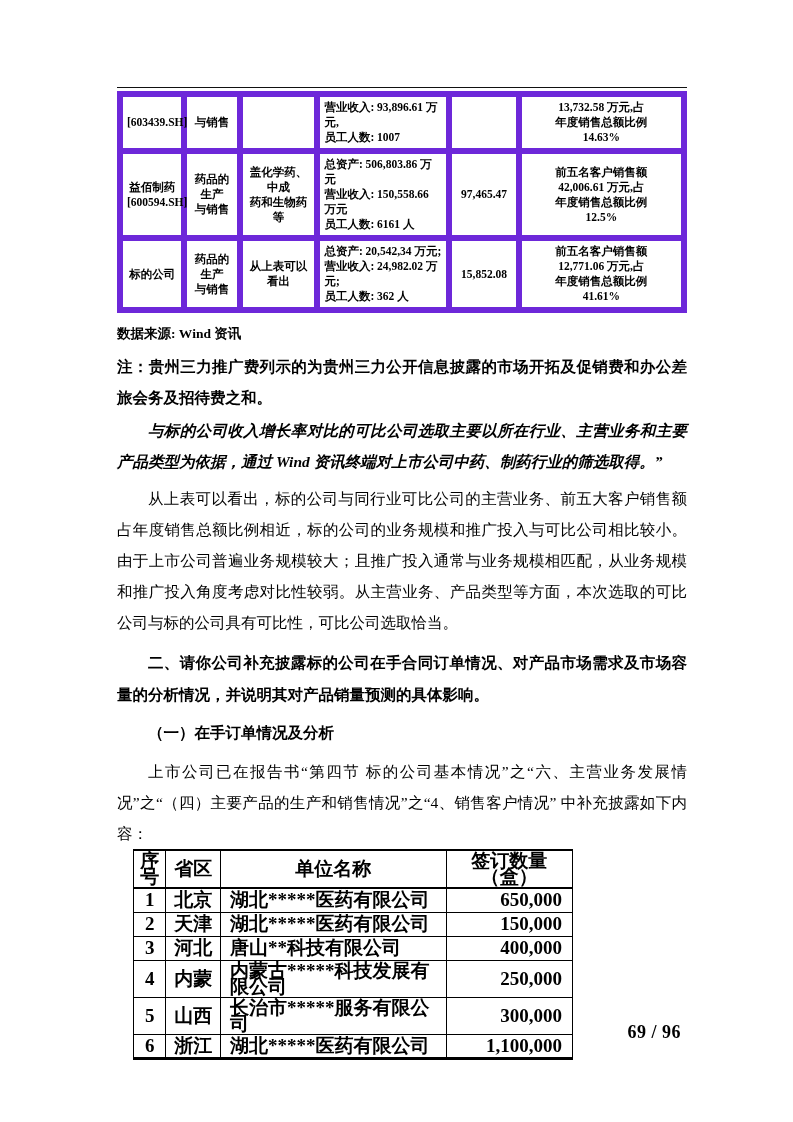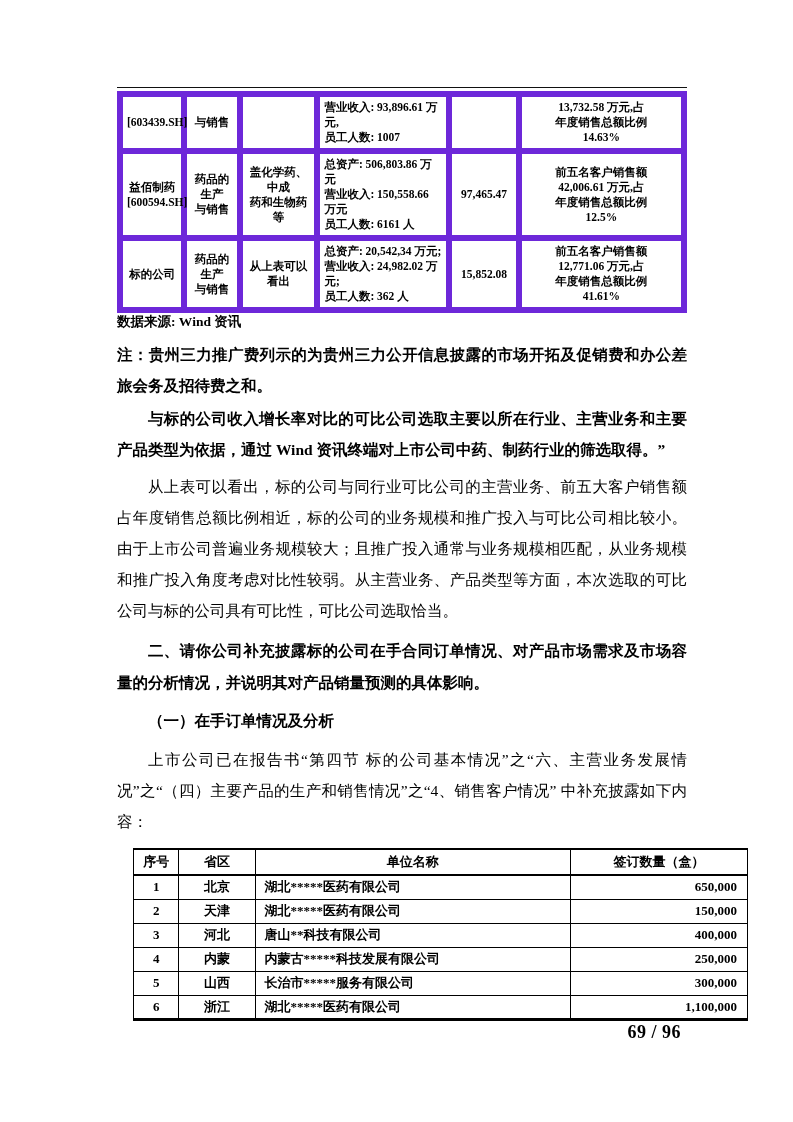--- a/index.html
+++ b/index.html
@@ -27,47 +27,47 @@
     border:6px solid #6d28d9; padding:3px 4px;
     text-align:center; vertical-align:middle;
     white-space:pre-line;
   }
   table.comparison td.left { text-align:left; }
   table.comparison tr.r1 { height:46px; }
   table.comparison tr.r2 { height:53px; }
   table.comparison tr.r3 { height:54px; }
 
   
-  .source-line { margin-top:0; font-size:13.5px; font-weight:bold; }
+  .source-line { margin-top:12px; font-size:13.5px; font-weight:bold; }
   .note-para {
     margin-top:8px; font-size:15.5px; font-weight:bold;
     line-height:31px; text-align:justify;
   }
   .para {
     font-size:15.5px; line-height:31px;
     text-align:justify; text-indent:2em;
   }
-  .bold { font-weight:bold; }
+  .bold { font-weight:bold;font-style:italic; }
   .p-selection { margin-top:2px; }
   .p-analysis  { margin-top:6px; }
   .section-heading {
     margin-top:9px; font-size:15.5px; font-weight:bold;
     line-height:32px; text-align:justify; text-indent:2em;
   }
   .subsection-heading {
     margin-top:12px; font-size:15.5px; font-weight:bold; text-indent:2em;
   }
   .p-disclosure { margin-top:12px; }
   .p-quote { margin-top:4px; font-weight:bold; }
 
   
   table.orders {
-    margin-top:11px; margin-left:16px;
-    width:615px; border-collapse:collapse; table-layout:fixed;
-    font-size:13px; font-weight:bold; line-height:16px;
+    margin-left:16px;
+    width:440px; border-collapse:collapse; table-layout:fixed;
+    font-size:19px; font-weight:bold; line-height:16px;
     border-top:2.5px solid #000; border-bottom:3px solid #000;
   }
   table.orders th, table.orders td {
     border:1.5px solid #000; padding:2px 6px;
     text-align:center; vertical-align:middle; height:24px;
   }
   table.orders thead th { height:26px; border-bottom:2px solid #000; }
   table.orders td.name { text-align:left; padding-left:9px; }
   table.orders td.qty  { text-align:right; padding-right:10px; }
 

